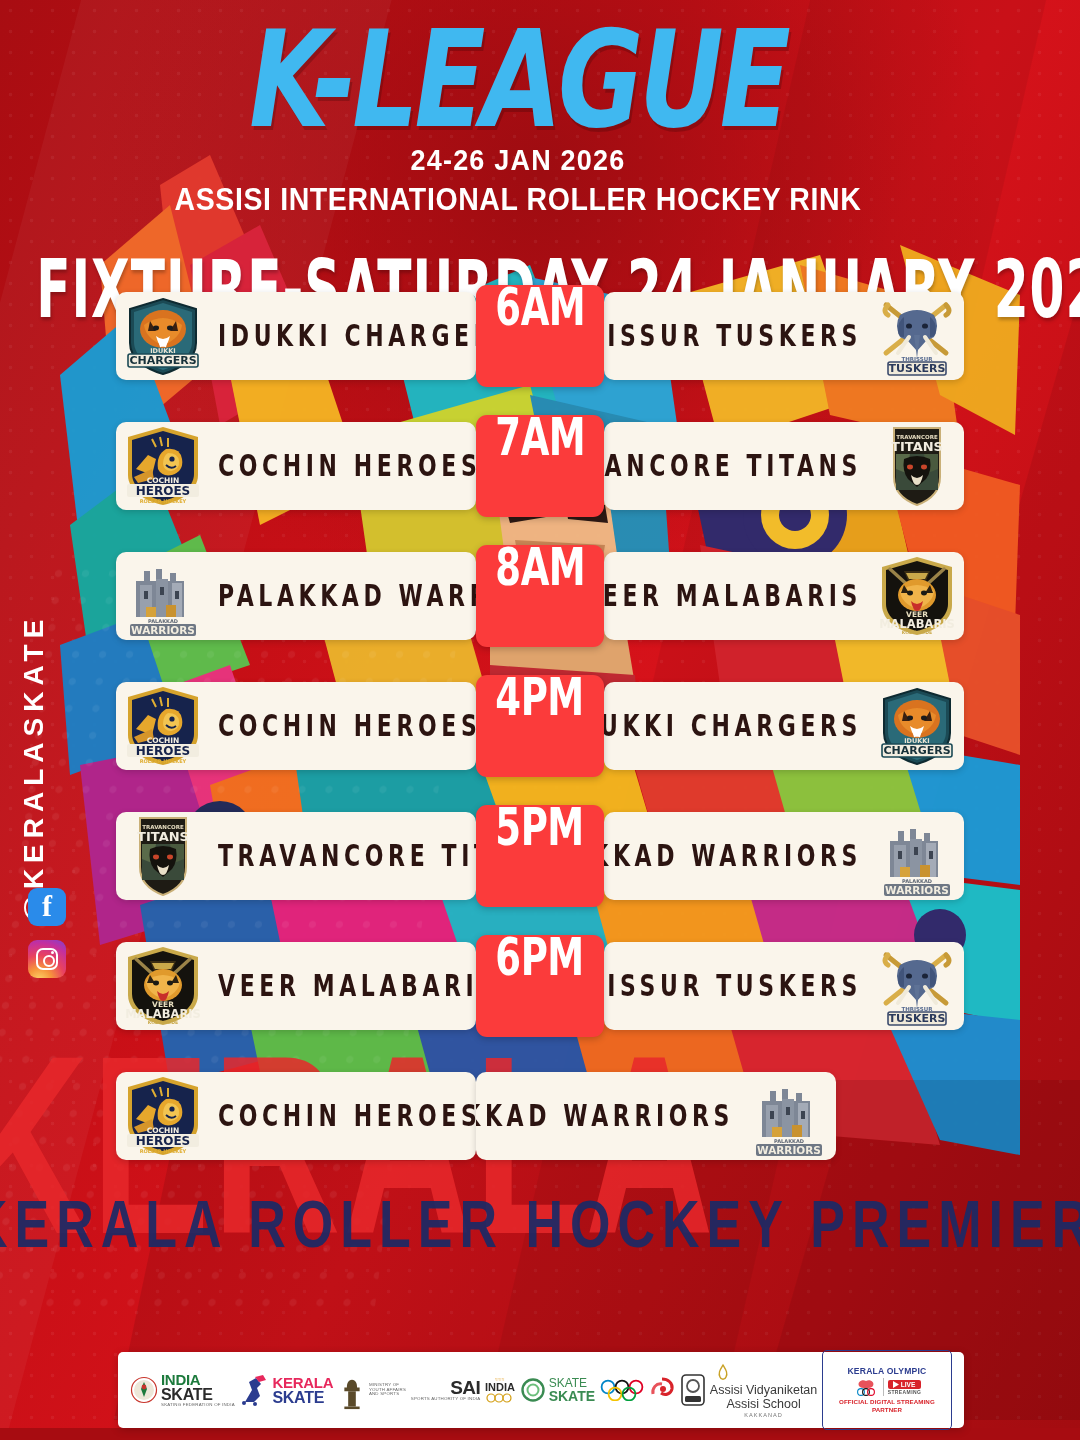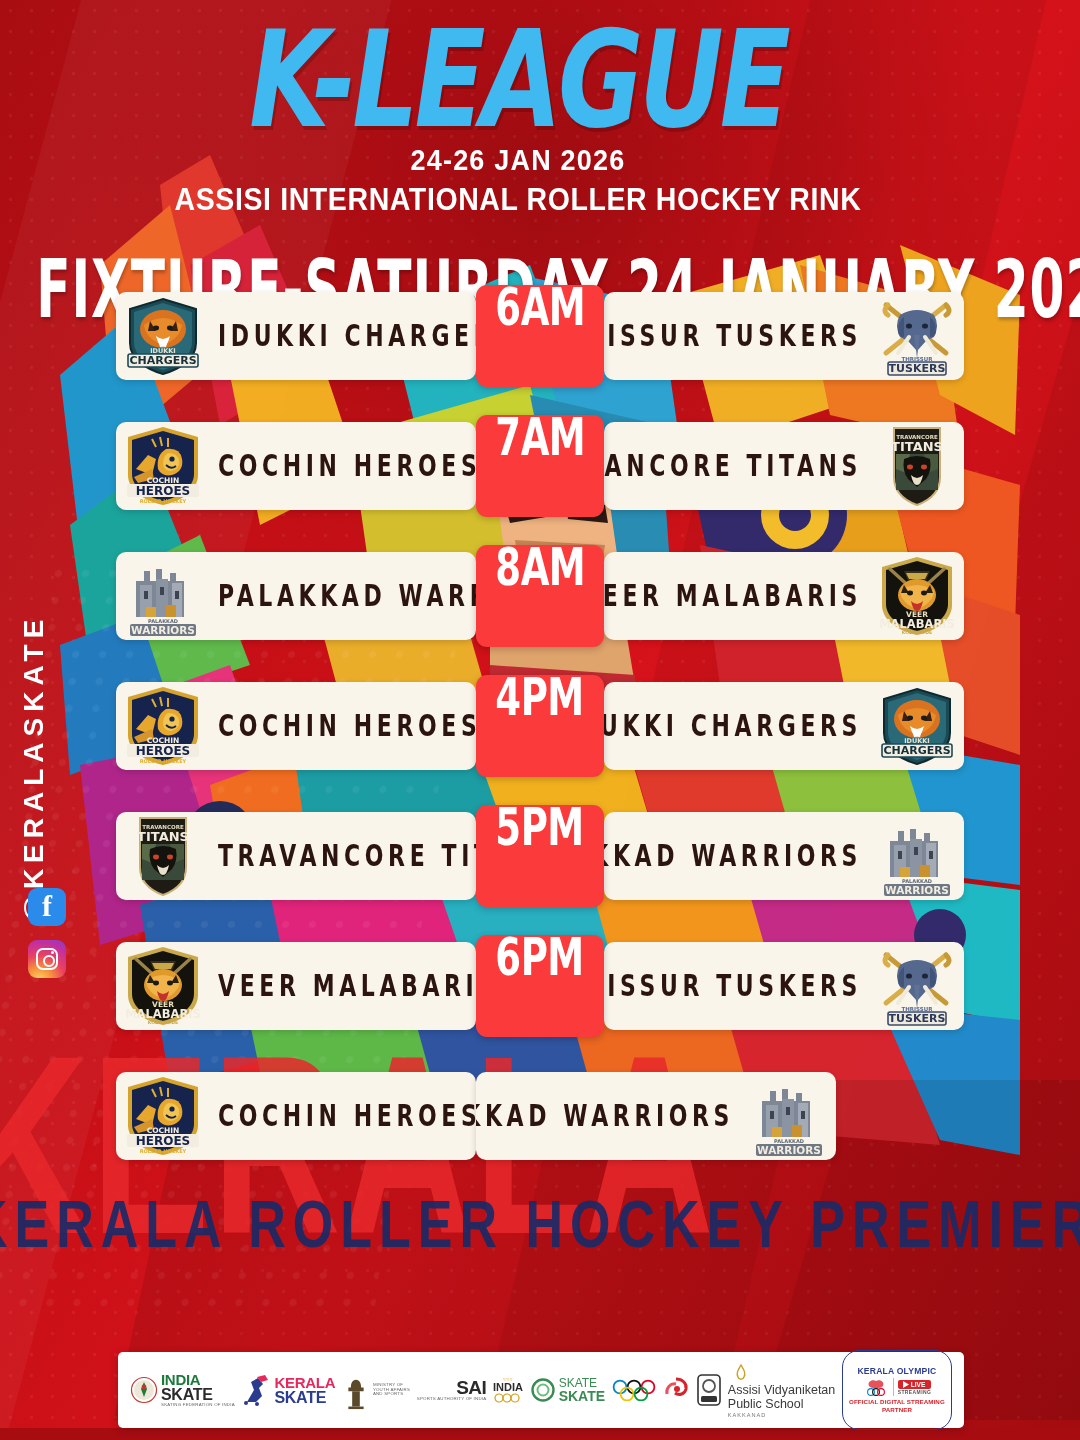--- a/index.html
+++ b/index.html
@@ -200,28 +200,28 @@
     box-shadow: 0 2px 8px rgba(0,0,0,.2);
   }
   .sp { display: flex; align-items: center; gap: 3px; }
   .sp-text { line-height: 1; }
   .sp-1 { font-size: 15px; font-weight: bold; letter-spacing: -.3px; }
   .sp-2 { font-size: 16px; font-weight: bold; letter-spacing: -.3px; }
   .sp-tiny { font-size: 4.4px; letter-spacing: .2px; color: #666; }
   .emblem { width: 28px; height: 28px; }
   .emblem svg, .sp svg { display: block; }
   .ko-box {
-    border: 1.4px solid #2B3C8F; border-radius: 17px;
-    padding: 15px 5px; text-align: center; width: 110px;
+    border: 1.4px solid #2B3C8F; border-radius: 5px;
+    padding: 15px 5px; text-align: center; width: 130px;
   }
   .ko-title { font-size: 8.6px; font-weight: bold; color: #2B3C8F; letter-spacing: .2px; }
   .ko-mid { display: flex; align-items: center; justify-content: center; gap: 4px; margin: 1px 0; }
   .ko-live { background: #D8232A; color: #fff; font-size: 6.6px; font-weight: bold; padding: 1px 4px; border-radius: 2px; display: flex; align-items: center; gap: 2px; }
   .ko-foot { font-size: 6.2px; font-weight: bold; color: #D8232A; letter-spacing: .1px; line-height: 1.25; }
-  .school { color: #3A3A3A; }
+  .school { text-align: center; color: #3A3A3A; }
   .school-l1 { font-size: 12.5px; }
   .school-l2 { font-size: 12.5px; }
   .school-l3 { font-size: 5.6px; letter-spacing: 1px; color: #777; margin-top: 1px; }
   .bottom-strip { position: absolute; left: 0; top: 1428px; width: 1080px; height: 12px; background: #A70C11; z-index: 4; }
 </style>
 </head>
 <body>
 
 <div id="poster">
 
@@ -753,21 +753,21 @@
           </svg>
       </span>
     </div>
 
     <div class="sp">
       <span class="school">
         <svg width="26" height="20" viewBox="0 0 26 20">
             <path d="M13 2 C10 7 8 10 10 14 C11 17 15 17 16 14 C18 10 16 7 13 2 Z" fill="none" stroke="#C9A227" stroke-width="1.4"></path>
           </svg>
         <div class="school-l1">Assisi Vidyaniketan</div>
-        <div class="school-l2">Public School</div>
+        <div class="school-l2">Assisi School</div>
         <div class="school-l3">KAKKANAD</div>
       </span>
     </div>
 
     <div class="ko-box">
       <div class="ko-title">KERALA OLYMPIC</div>
       <div class="ko-mid">
         <svg width="26" height="20" viewBox="0 0 26 20">
             <path d="M6 9 C4 5 9 2 13 4 C17 2 22 5 20 9 C18 12 8 12 6 9 Z" fill="#E8525A"></path>
             <circle cx="8" cy="15" r="3.4" fill="none" stroke="#0085C7" stroke-width="1.1"></circle>

